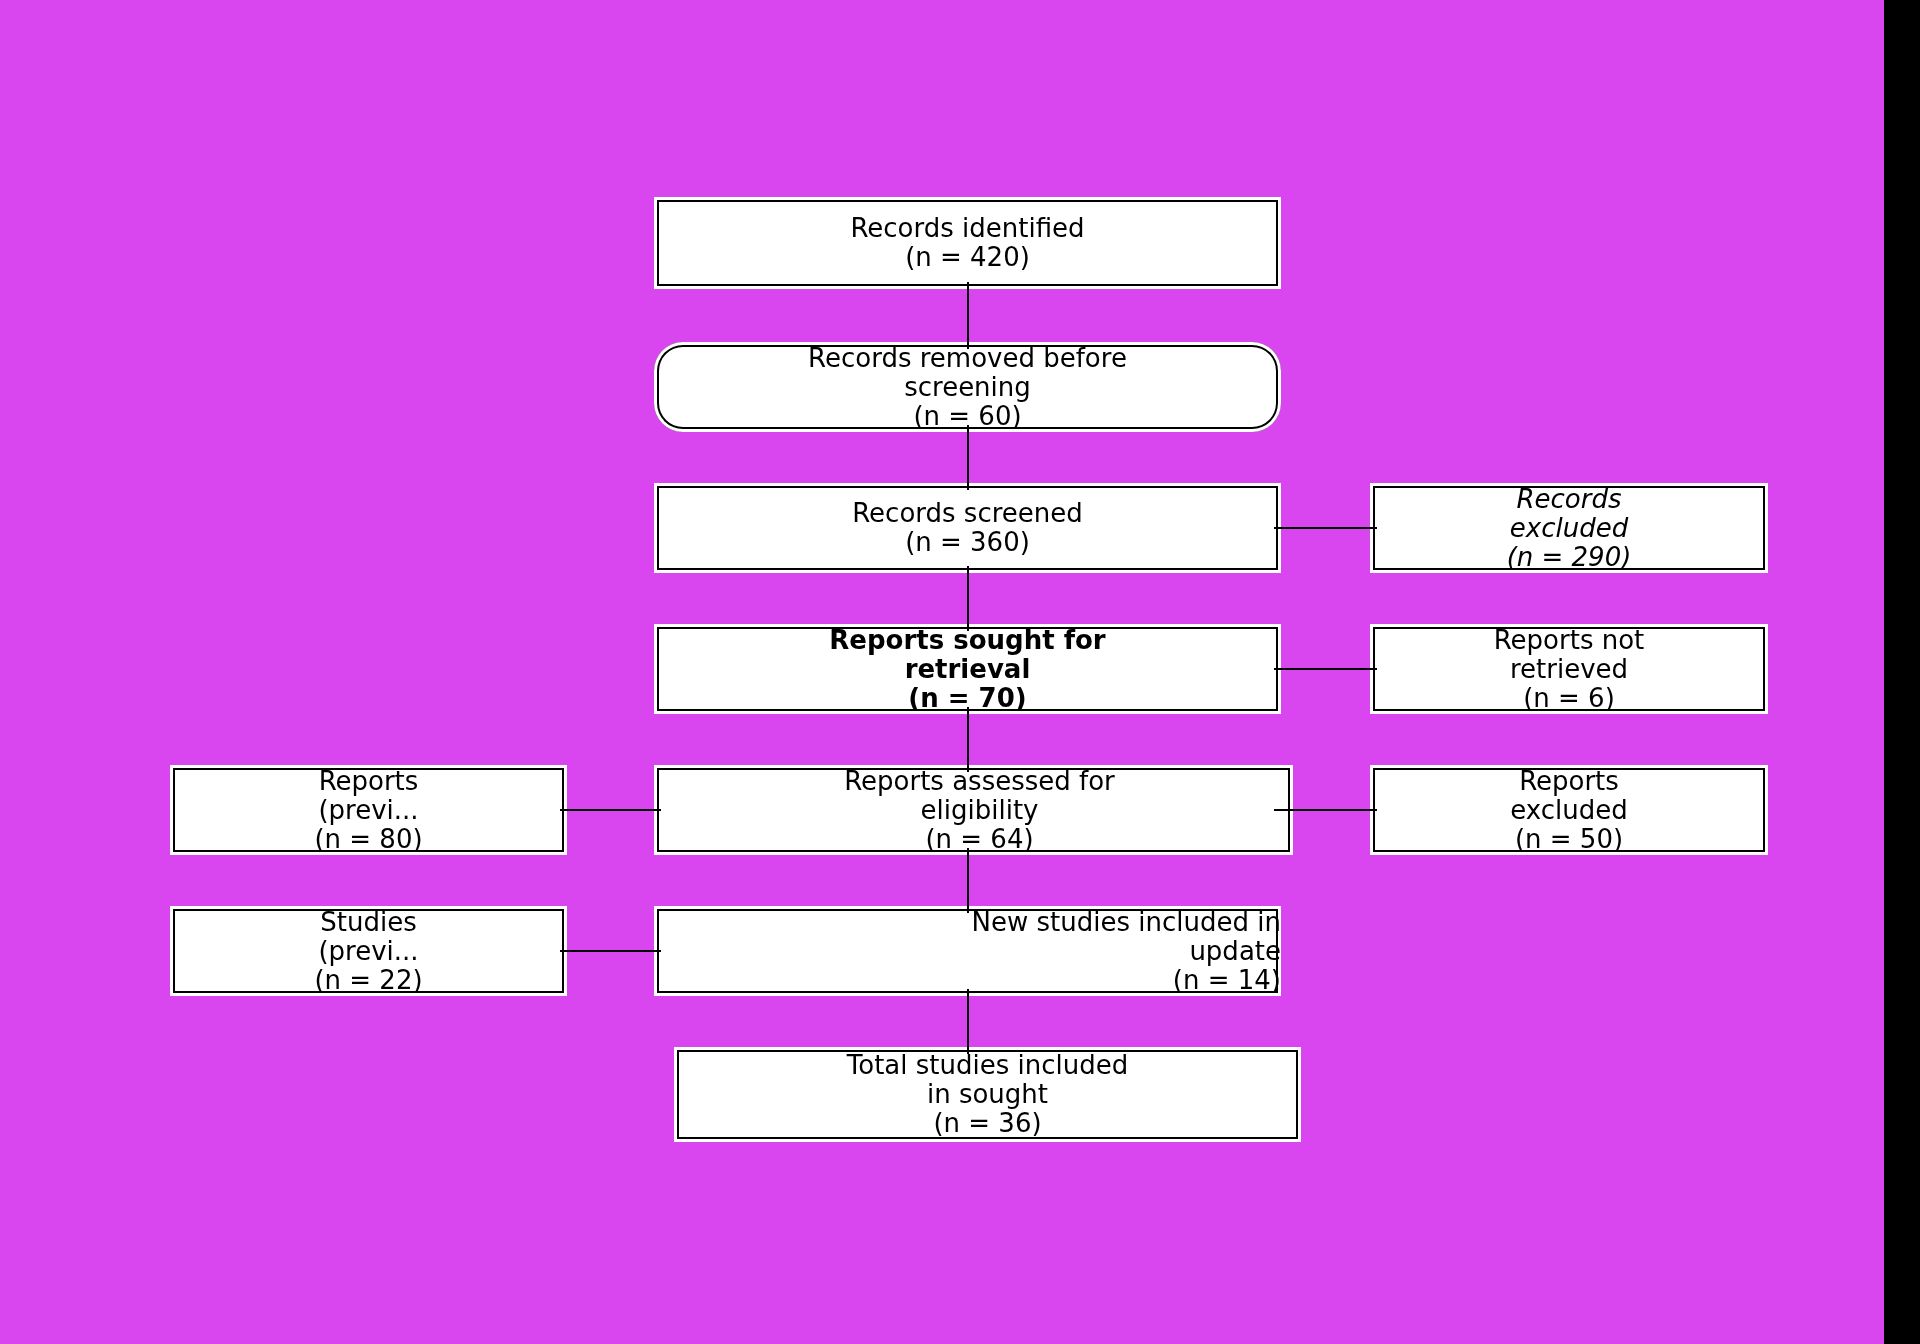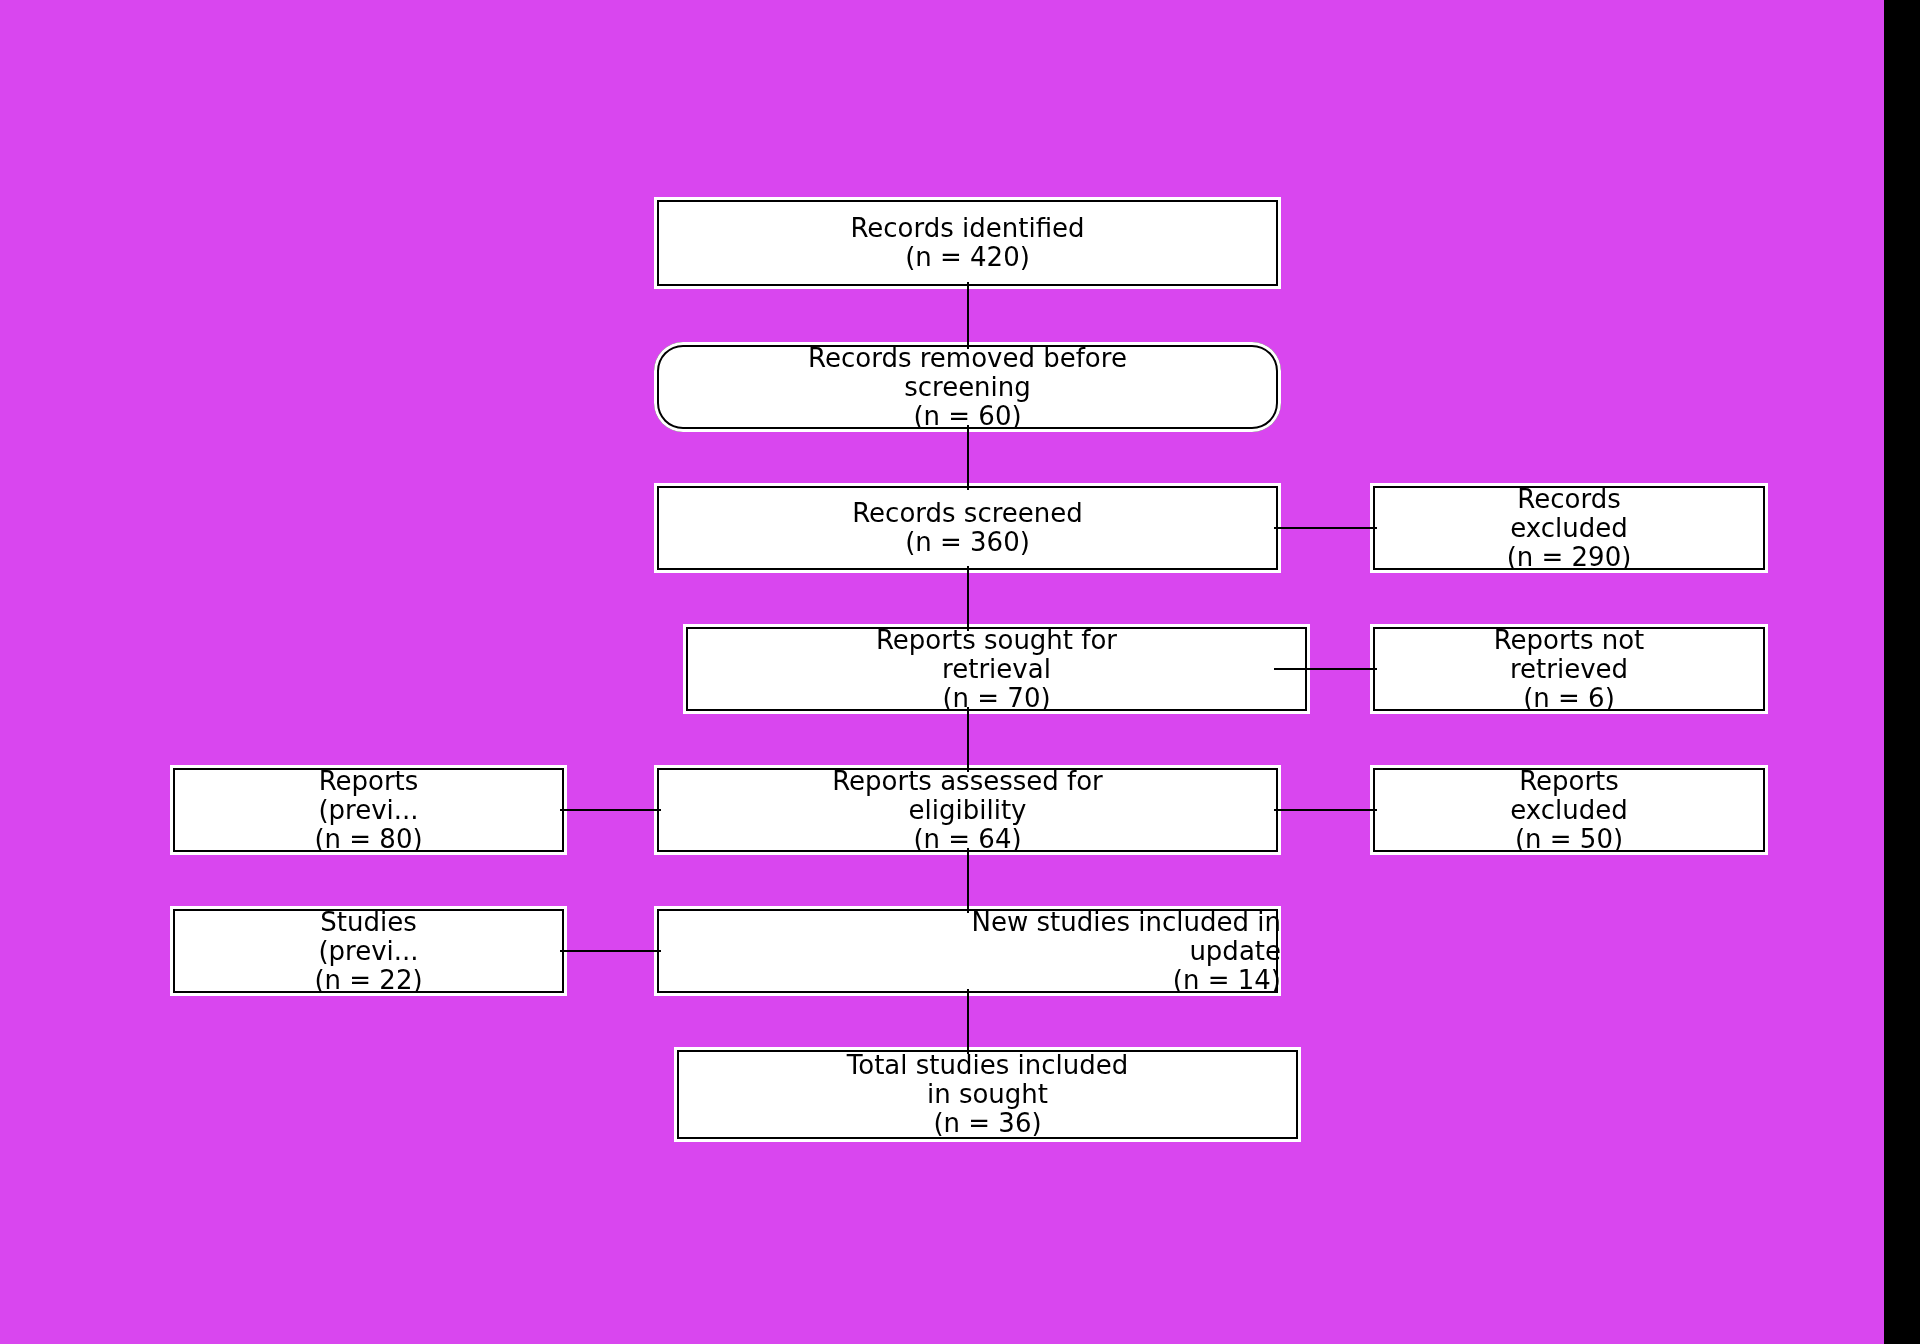--- a/index.html
+++ b/index.html
@@ -54,45 +54,45 @@
     <div class="line">Records removed before</div>
     <div class="line">screening</div>
     <div class="line">(n = 60)</div>
   </div>
 
   <div class="box" style="left:654px; top:483px; width:627px; height:90px;align-items:center;">
     <div class="line">Records screened</div>
     <div class="line">(n = 360)</div>
   </div>
 
-  <div class="box" style="left:683px; top:624px; width:627px; height:90px;">
+  <div class="box" style="left:654px; top:624px; width:627px; height:90px;font-weight:bold;">
     <div class="line">Reports sought for</div>
     <div class="line">retrieval</div>
     <div class="line">(n = 70)</div>
   </div>
 
-  <div class="box" style="left:654px; top:765px; width:627px; height:90px;">
+  <div class="box" style="left:654px; top:765px; width:627px; height:90px;padding-left:12px;">
     <div class="line">Reports assessed for</div>
     <div class="line">eligibility</div>
     <div class="line">(n = 64)</div>
   </div>
 
   <div class="box" style="left:654px; top:906px; width:627px; height:90px;align-items:flex-end;">
     <div class="line">New studies included in</div>
     <div class="line">update</div>
     <div class="line">(n = 14)</div>
   </div>
 
   <div class="box" style="left:654px; top:1047px; width:627px; height:95px;margin-left:20px;">
     <div class="line">Total studies included</div>
     <div class="line">in sought</div>
     <div class="line">(n = 36)</div>
   </div>
 
-  <div class="box" style="left:1370px; top:483px; width:398px; height:90px;">
+  <div class="box" style="left:1370px; top:483px; width:398px; height:90px;font-style:italic;">
     <div class="line">Records</div>
     <div class="line">excluded</div>
     <div class="line">(n = 290)</div>
   </div>
 
   <div class="box" style="left:1370px; top:624px; width:398px; height:90px;">
     <div class="line">Reports not</div>
     <div class="line">retrieved</div>
     <div class="line">(n = 6)</div>
   </div>

